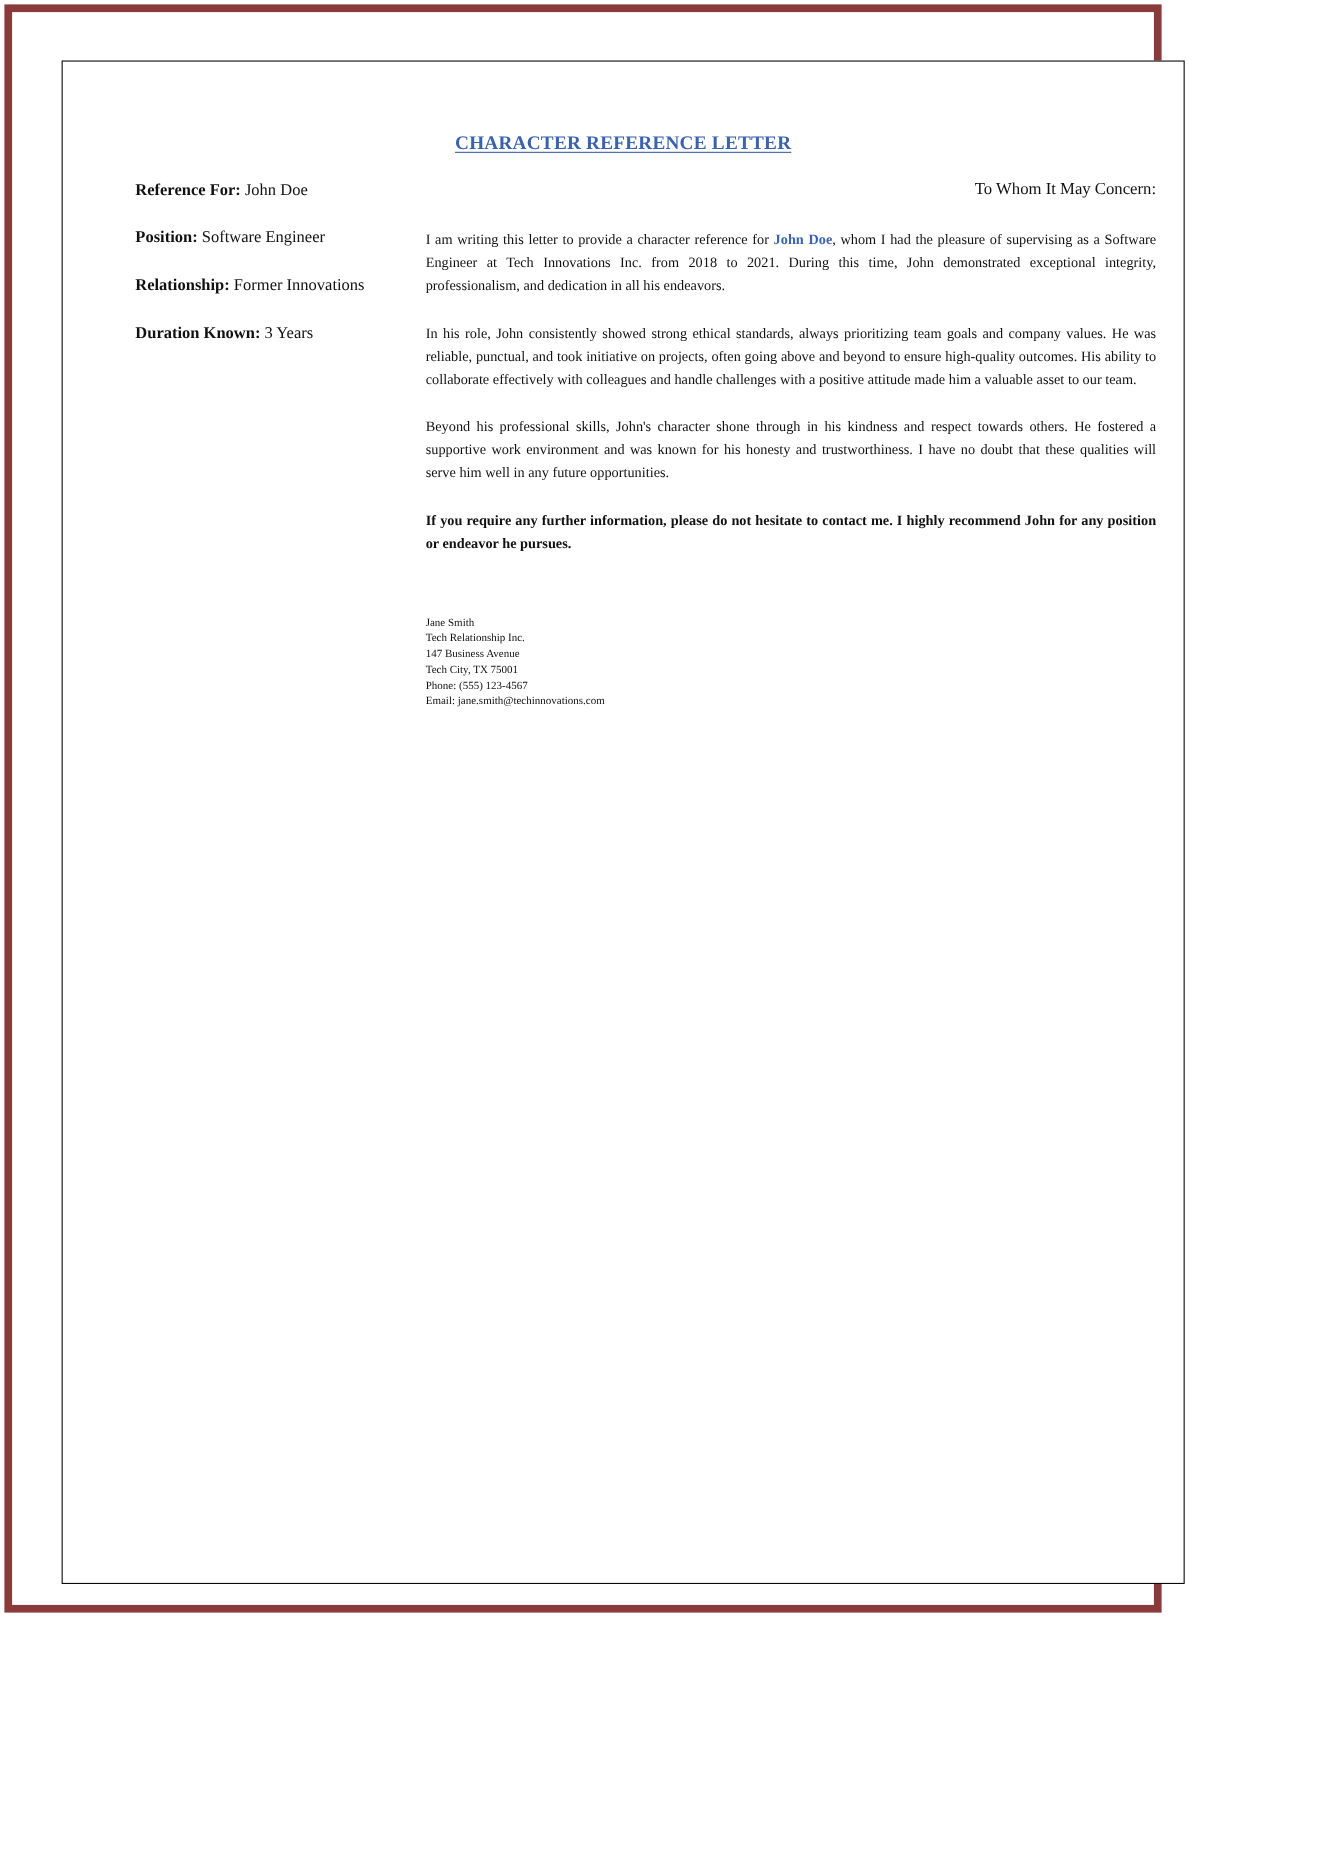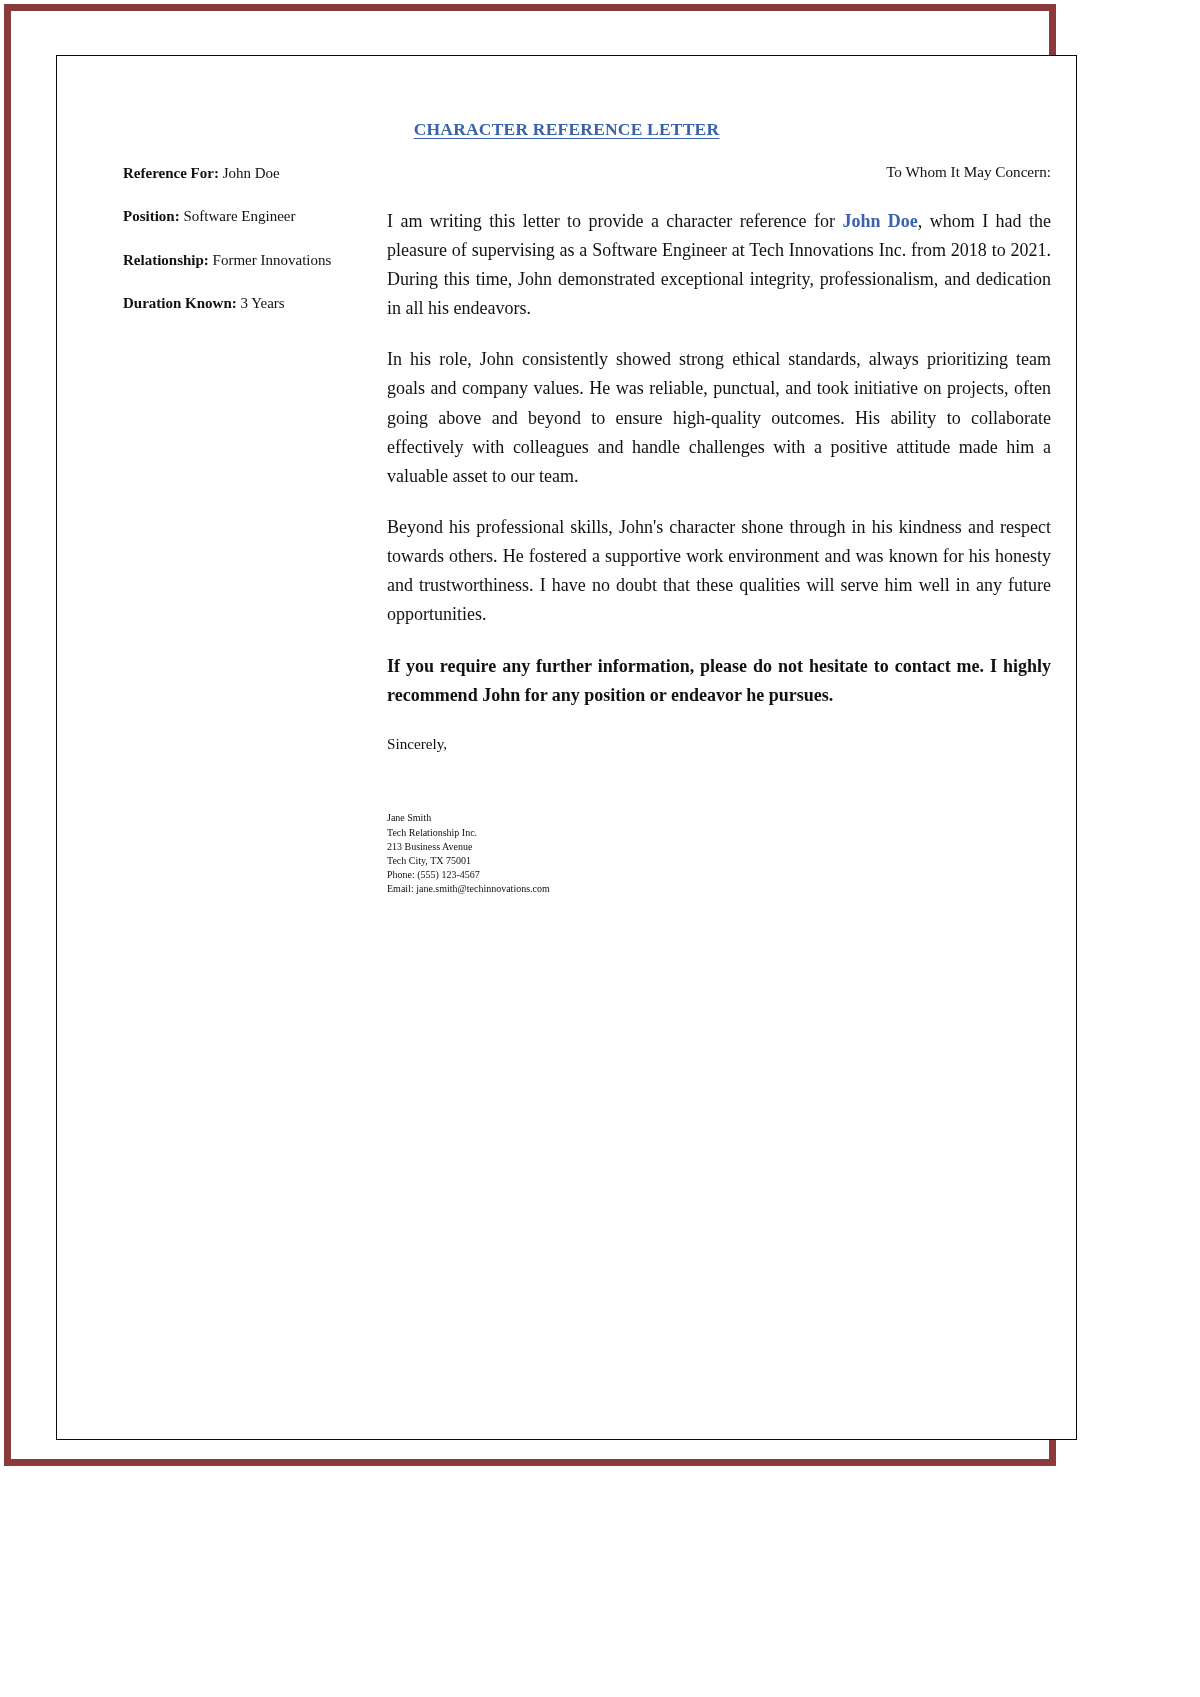--- a/index.html
+++ b/index.html
@@ -91,21 +91,21 @@
     box-sizing: border-box;
   }
   .salutation {
     font-size: 15.2px;
     color: #111111;
     margin-bottom: 23px;
     line-height: 1.55;
     text-align: right;
   }
   .body-para {
-    font-size: 18px;
+    font-size: 13px;
     color: #111111;
     text-align: justify;
     line-height: 1.62;
     margin: 0 0 22px 0;
   }
   .body-para:last-of-type {
     margin-bottom: 0;
     font-weight: bold;
   }
   .name-highlight {
@@ -162,26 +162,25 @@
         <div class="salutation">To Whom It May Concern:</div>
 
         <p class="body-para"><span>I am writing this letter to provide a character reference for </span><span class="name-highlight">John Doe</span><span>, whom I had the pleasure of supervising as a Software Engineer at Tech Innovations Inc. from 2018 to 2021. During this time, John demonstrated exceptional integrity, professionalism, and dedication in all his endeavors.</span></p>
 
         <p class="body-para">In his role, John consistently showed strong ethical standards, always prioritizing team goals and company values. He was reliable, punctual, and took initiative on projects, often going above and beyond to ensure high-quality outcomes. His ability to collaborate effectively with colleagues and handle challenges with a positive attitude made him a valuable asset to our team.</p>
 
         <p class="body-para">Beyond his professional skills, John's character shone through in his kindness and respect towards others. He fostered a supportive work environment and was known for his honesty and trustworthiness. I have no doubt that these qualities will serve him well in any future opportunities.</p>
 
         <p class="body-para">If you require any further information, please do not hesitate to contact me. I highly recommend John for any position or endeavor he pursues.</p>
 
-        <div class="closing">Sincerely,</div>
 
         <div id="signature-block">
           <div>Jane Smith</div>
           <div>Tech Relationship Inc.</div>
-          <div>213 Business Avenue</div>
+          <div>147 Business Avenue</div>
           <div>Tech City, TX 75001</div>
           <div>Phone: (555) 123-4567</div>
           <div>Email: jane.smith@techinnovations.com</div>
         </div>
 
       </div>
     </div>
   </div>
 </div>
 

